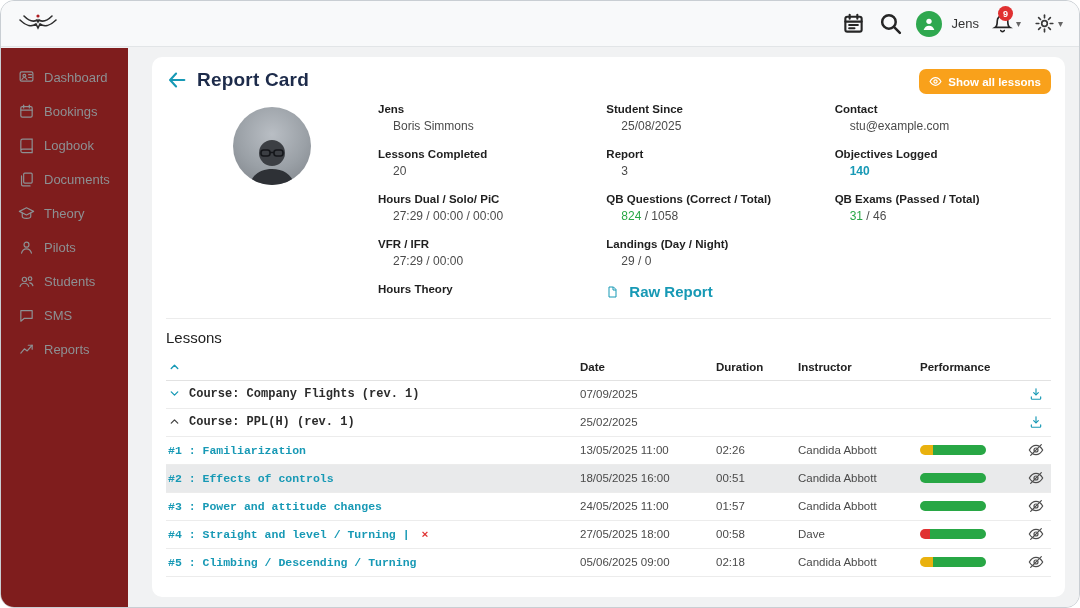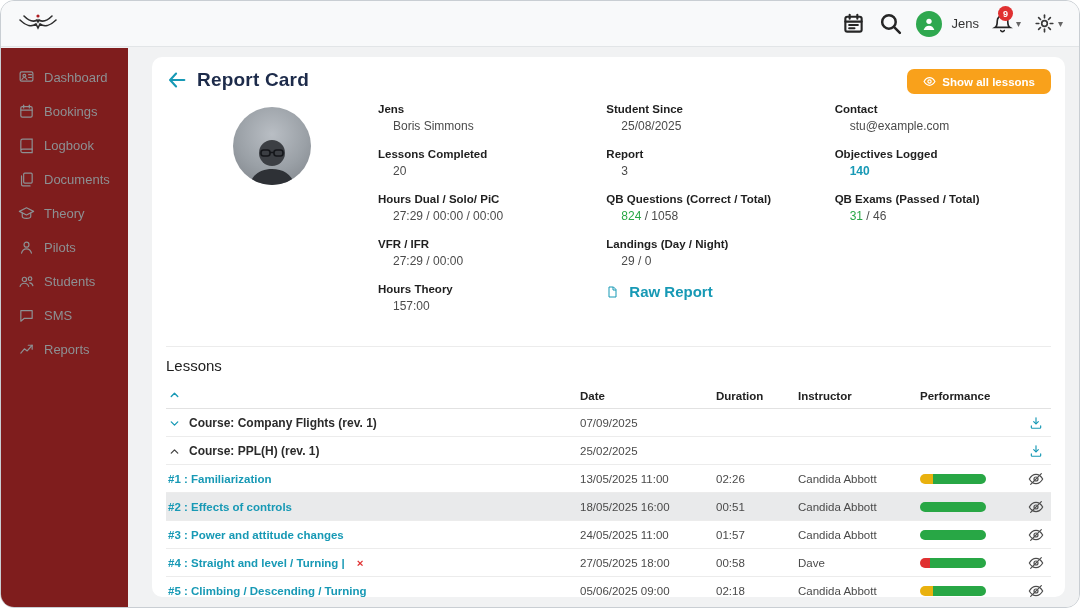--- a/index.html
+++ b/index.html
@@ -21,42 +21,42 @@
   .side-item { display:flex; align-items:center; gap:9px; height:34px; padding-left:17px; color:#8d9093; font-size:13px; cursor:pointer; }
   .side-item svg { flex:0 0 auto; }
 
   
   .main { position:absolute; top:47px; left:127px; right:0; bottom:0; background:#f1f2f3; padding:9px 14px 10px 24px; }
   .card { background:#fff; border-radius:10px; height:100%; padding:12px 14px 10px; display:flex; flex-direction:column; overflow:hidden; }
 
   .card-header { display:flex; align-items:center; position:relative; }
   .back-arrow { color:var(--accent); display:inline-flex; margin-right:9px; cursor:pointer; }
   .page-title { font-size:19px; font-weight:bold; color:var(--heading); letter-spacing:.2px; }
-  .show-all-btn { position:absolute; right:0; top:0; background:var(--orange); color:#fff; border:none; font-size:11.5px; font-weight:bold; padding:6px 16px; border-radius:7px; display:flex; align-items:center; gap:6px; cursor:pointer; font-family:inherit; }
+  .show-all-btn { position:absolute; right:0; top:0; background:var(--orange); color:#fff; border:none; font-size:11.5px; font-weight:bold; padding:6px 10px; border-radius:7px; display:flex; align-items:center; gap:6px; cursor:pointer; font-family:inherit; }
 
   
   .profile { display:flex; margin-top:12px; }
   .photo-col { width:212px; display:flex; justify-content:center; padding-top:4px; flex:0 0 auto; }
   .photo { width:78px; height:78px; border-radius:50%; background:radial-gradient(circle at 50% 35%, #b9bec4 0%, #9aa0a6 55%, #7c8187 100%); overflow:hidden; position:relative; }
   .photo svg { position:absolute; bottom:-4px; left:50%; transform:translateX(-50%); }
   .fields { flex:1; display:grid; grid-template-columns:1fr 1fr 1fr; column-gap:18px; padding-right:6px; }
   .field { margin-bottom:15px; }
   .field .lbl { font-size:11.5px; font-weight:bold; color:#1f1f1f; margin-bottom:4px; }
   .field .val { font-size:12px; color:#4b4b4b;margin-left:15px; }
   .green { color:var(--green); }
   .link { color:var(--accent); font-weight:bold; cursor:pointer; text-decoration:none; }
   .raw-link { display:inline-flex; align-items:center; gap:11px; font-size:15px; }
 
   
-  .lessons { margin-top:18px; border-top:1px solid #ececec; padding-top:10px; }
+  .lessons { margin-top:1px; border-top:1px solid #ececec; padding-top:10px; }
   .lessons-heading { font-size:15px; color:#1e1e1e; margin-bottom:9px; }
   .trow { display:grid; grid-template-columns:414px 136px 82px 122px 100px 1fr; align-items:center; min-height:28px; border-bottom:1px solid #ececec; font-size:11.5px; color:#4a4a4a; }
   .trow.header { font-weight:bold; color:#222; border-bottom:1px solid #e2e2e2; min-height:26px; }
   .trow.highlighted { background:#e9eaeb; }
-  .cell-title { display:flex; align-items:flex-end; gap:8px; padding-left:2px; }
+  .cell-title { display:flex; align-items:flex-start; gap:8px; padding-left:2px;font-family:Liberation Mono, monospace; }
   .course-title { font-weight:bold; color:#2b2b2b; font-size:12px; }
   .lesson-title { font-weight:bold; color:var(--accent); cursor:pointer; }
   .flag { color:var(--red); font-weight:bold; margin-left:4px; }
   .chev { color:var(--accent); display:inline-flex; cursor:pointer; }
   .chev.dark { color:#444; }
   .perf-bar { width:66px; height:10px; border-radius:5px; overflow:hidden; display:flex; }
   .perf-seg { display:block; height:100%; }
   .cell-action { display:flex; justify-content:center; }
   .dl-icon { color:var(--accent); cursor:pointer; display:inline-flex; }
   .eye-icon { color:#4d4d4d; cursor:pointer; display:inline-flex; }
@@ -248,21 +248,20 @@
             <div class="field">
                 <div class="lbl">Hours Dual / Solo/ PiC</div>
                 <div class="val">27:29 / 00:00 / 00:00</div>
               </div>
             <div class="field">
                 <div class="lbl">VFR / IFR</div>
                 <div class="val">27:29 / 00:00</div>
               </div>
             <div class="field">
                 <div class="lbl">Hours Theory</div>
-                <div class="val">157:00</div>
               </div>
           </div>
           <div>
             <div class="field">
                 <div class="lbl">Student Since</div>
                 <div class="val">25/08/2025</div>
               </div>
             <div class="field">
                 <div class="lbl">Report</div>
                 <div class="val">3</div>

